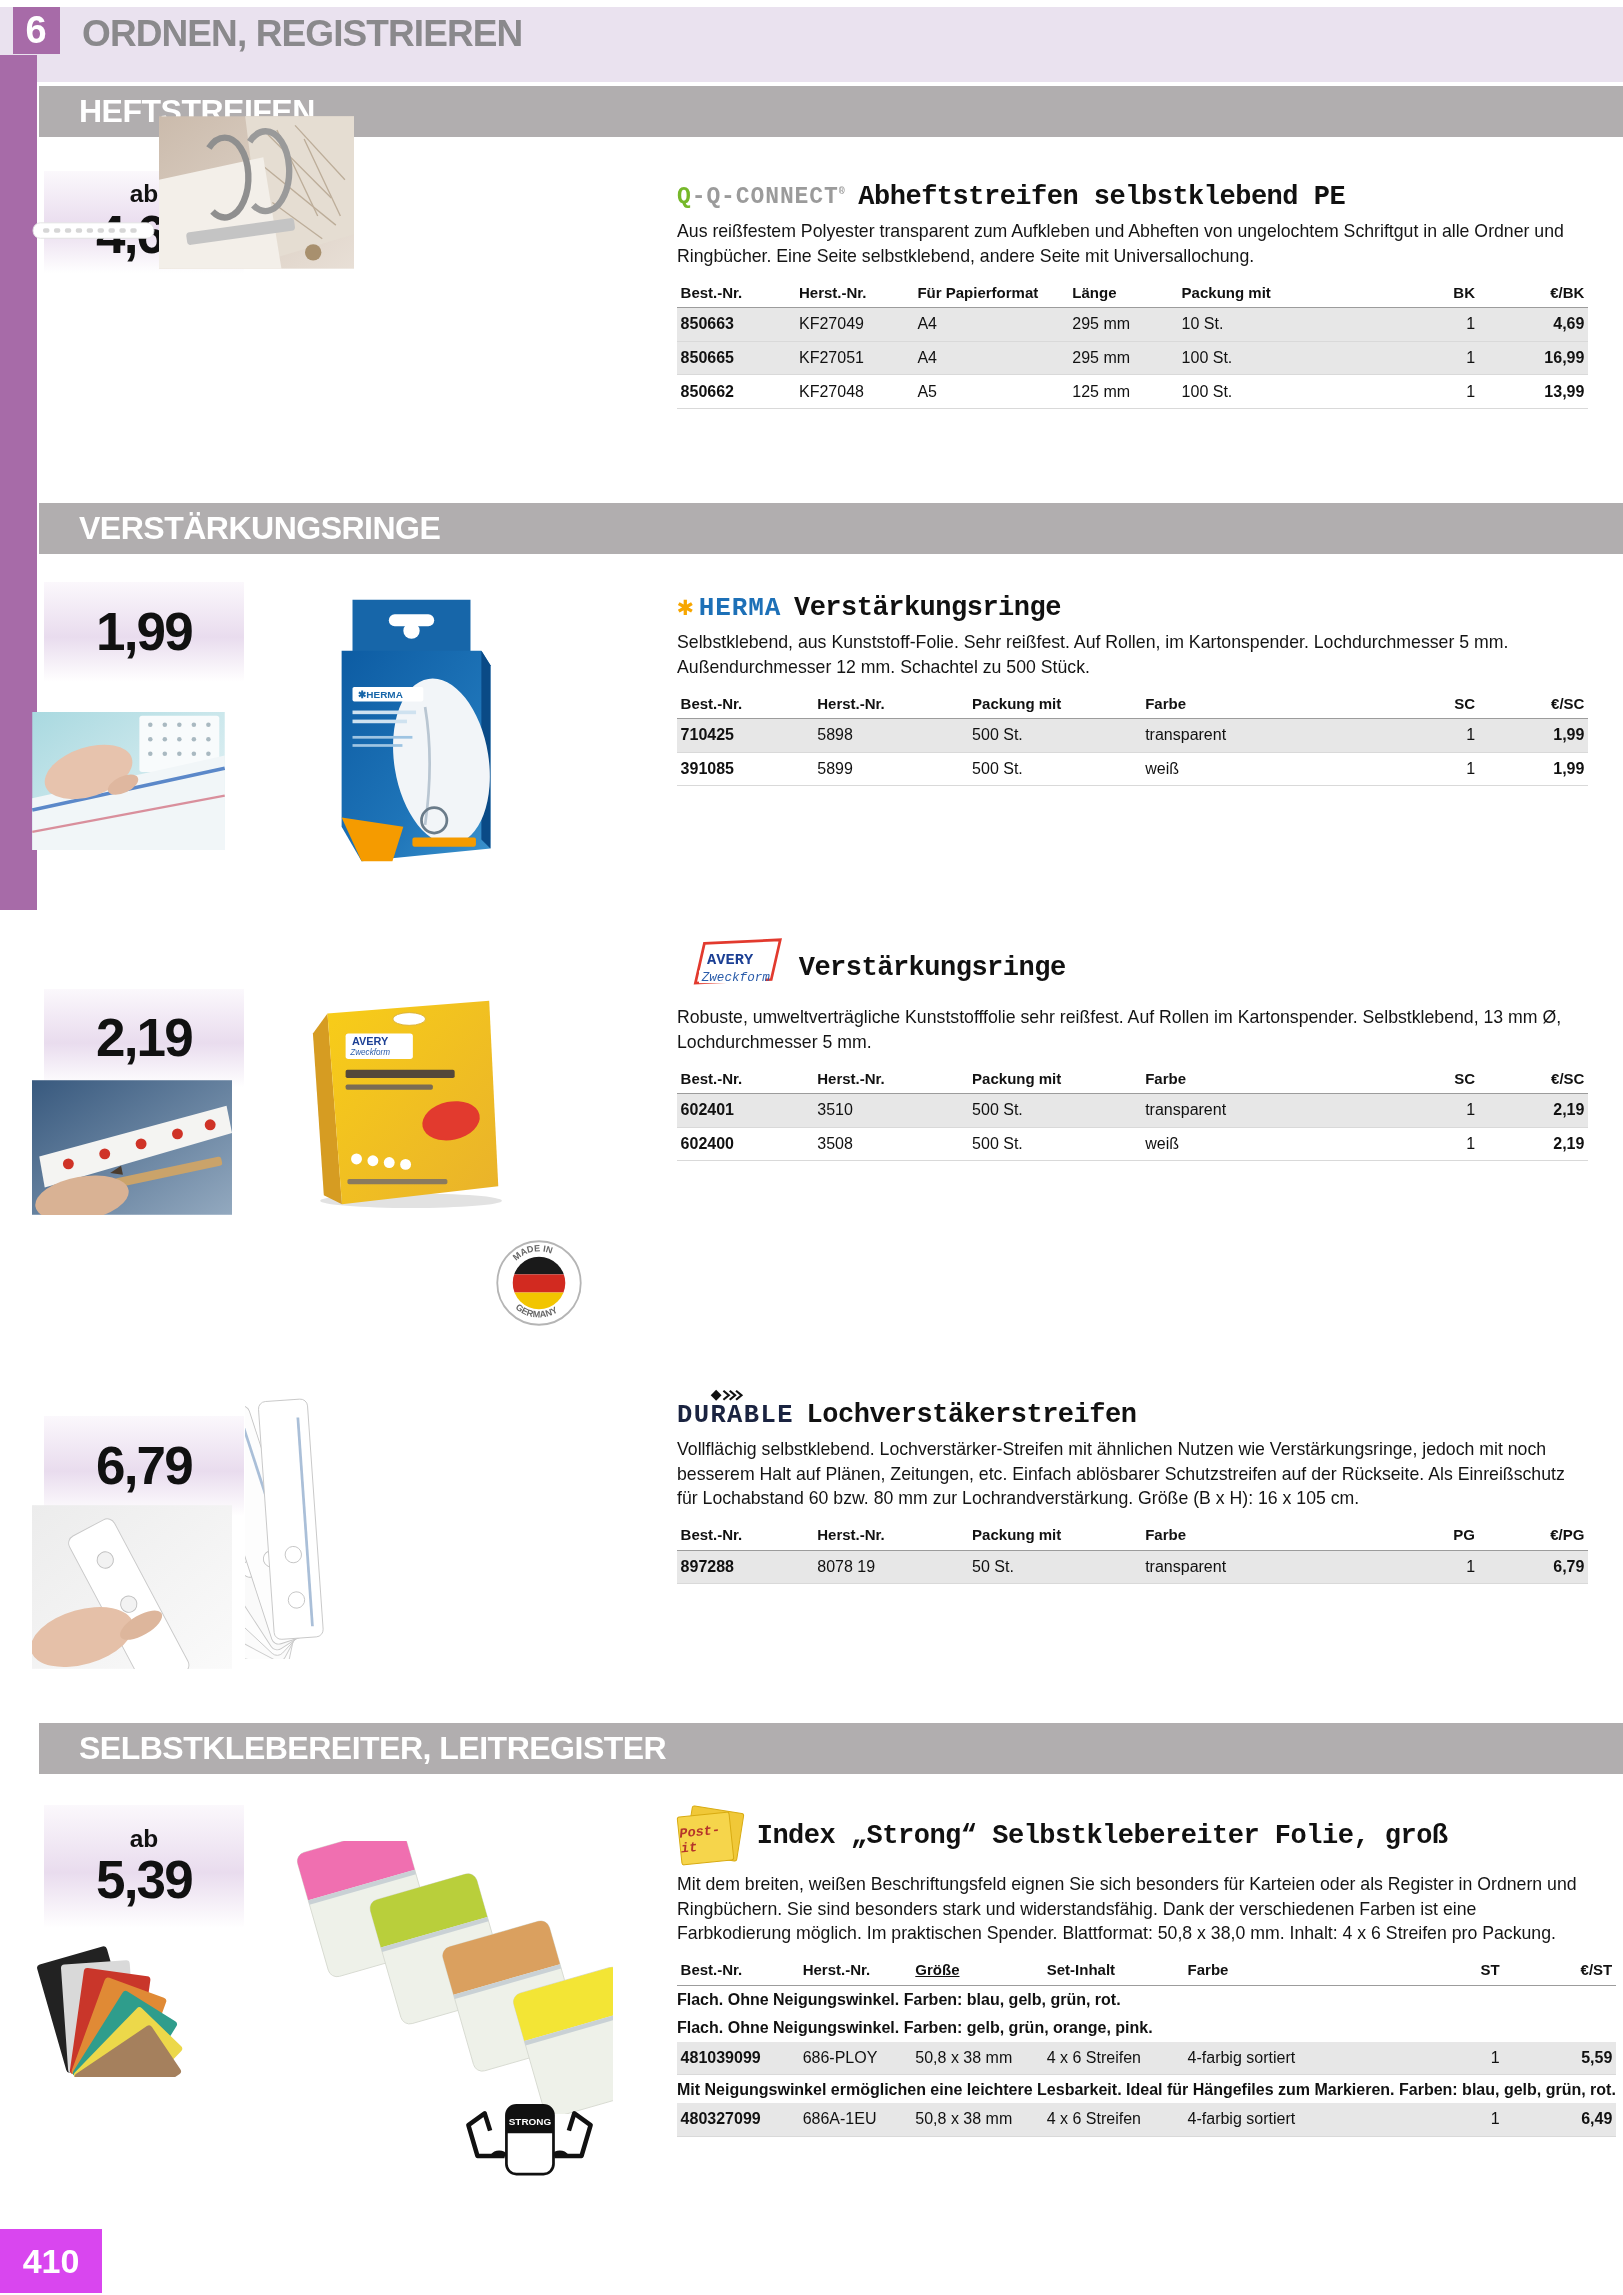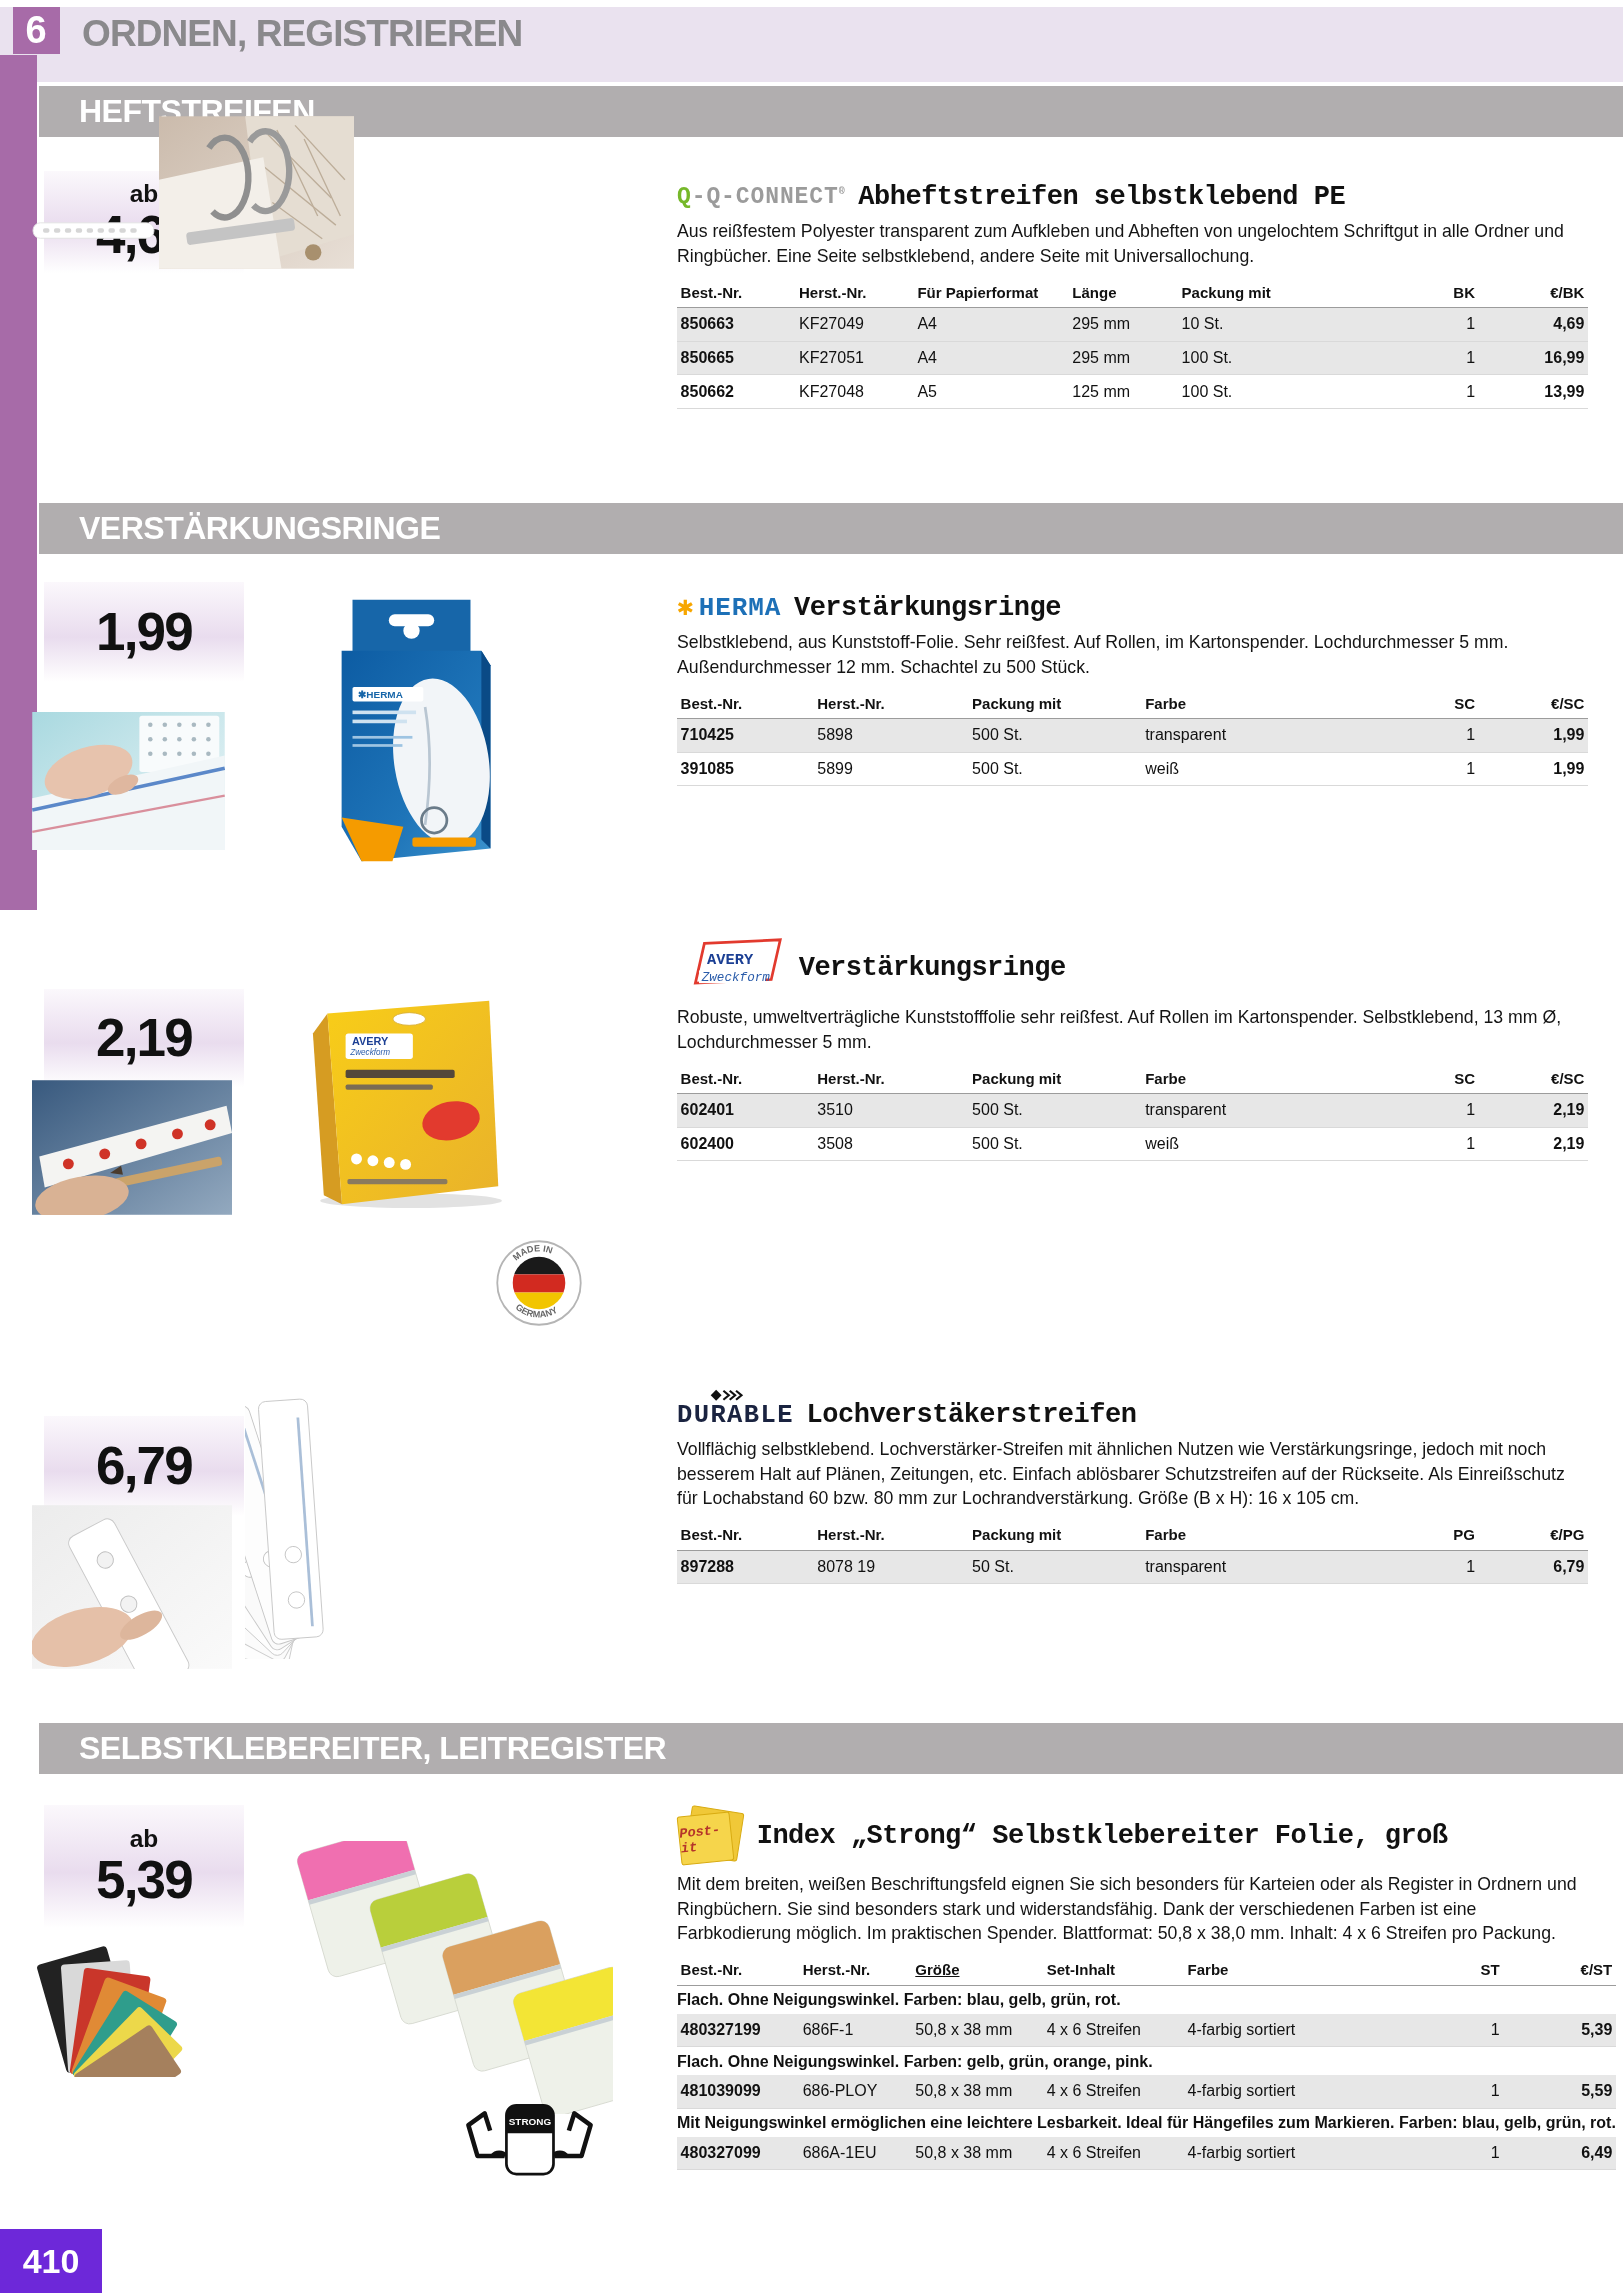--- a/index.html
+++ b/index.html
@@ -53,21 +53,21 @@
   .durable-text { color:#1a2340; font-size:25.5px; font-weight:bold; letter-spacing:1.4px; }
   .durable-arrows { position:absolute; left:31px; top:-12.7px; }
   .postit-note { position:relative; width:67px; height:58px; }
   .postit-note .n1, .postit-note .n2 { position:absolute; width:51px; height:47px; background:#f6d54b;
         border:0.9px solid #d8ab12; border-radius:2.7px; }
   .postit-note .n1 { left:11px; top:1.8px; transform:rotate(9deg); background:#f0c838; }
   .postit-note .n2 { left:1.8px; top:7.3px; transform:rotate(-6deg); display:flex; align-items:center; justify-content:center; }
   .postit-note .n2 span { font-size:13.6px; font-weight:bold; color:#b5342a; font-style:italic; }
 
   .photo { position:absolute; }
-  .page-num-box { position:absolute; left:0; top:2229px; width:102px; height:64px; background:#6d28d9;
+  .page-num-box { position:absolute; left:0; top:2229px; width:102px; height:64px; background:#d946ef;
                   color:#fff; font-size:34px; font-weight:bold; display:flex; align-items:center; justify-content:center; }
 </style>
 </head>
 <body>
 
 <div class="page">
 
   <div class="top-band"></div>
   <div class="chapter-box">6</div>
   <div class="chapter-title">ORDNEN, REGISTRIEREN</div>
@@ -604,29 +604,20 @@
               <th style="width: 15%;">Set-Inhalt</th>
               <th style="width: 22%;">Farbe</th>
               <th class="r" style="width: 12%;">ST</th>
               <th class="r" style="width: 12%;">€/ST</th>
             </tr>
           </thead>
           <tbody>
             <tr>
               <td colspan="7" class="group">Flach. Ohne Neigungswinkel. Farben: blau, gelb, grün, rot.</td>
             </tr>
-            <tr class="shaded">
-              <td class="b">480327199</td>
-              <td>686F-1</td>
-              <td>50,8 x 38 mm</td>
-              <td>4 x 6 Streifen</td>
-              <td>4-farbig sortiert</td>
-              <td class="r">1</td>
-              <td class="r b">5,39</td>
-            </tr>
             <tr>
               <td colspan="7" class="group">Flach. Ohne Neigungswinkel. Farben: gelb, grün, orange, pink.</td>
             </tr>
             <tr class="shaded">
               <td class="b">481039099</td>
               <td>686-PLOY</td>
               <td>50,8 x 38 mm</td>
               <td>4 x 6 Streifen</td>
               <td>4-farbig sortiert</td>
               <td class="r">1</td>

